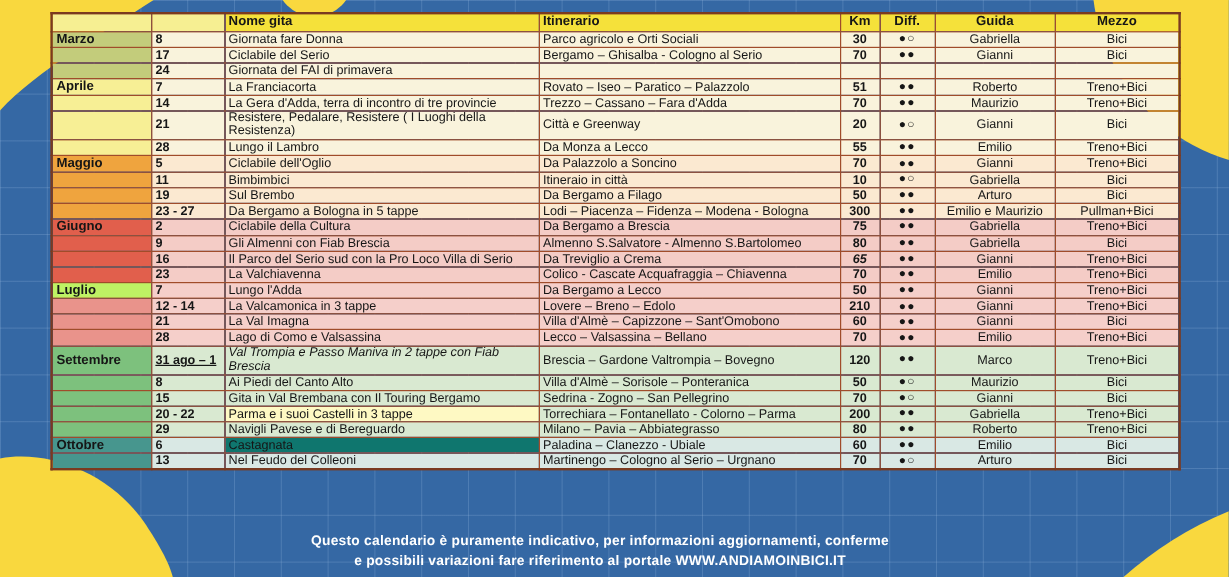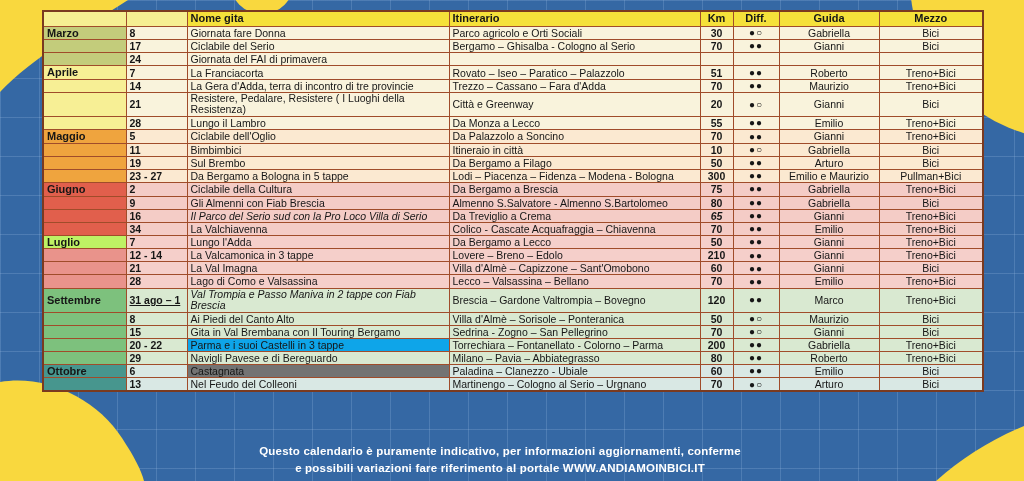--- a/index.html
+++ b/index.html
@@ -218,30 +218,30 @@
           <td class="nome" style="background: rgb(244, 204, 198);">Gli Almenni con Fiab Brescia</td>
           <td class="itin" style="background: rgb(244, 204, 198);">Almenno S.Salvatore - Almenno S.Bartolomeo</td>
           <td class="km" style="background: rgb(244, 204, 198);">80</td>
           <td class="diff" style="background: rgb(244, 204, 198);">●●</td>
           <td class="guida" style="background: rgb(244, 204, 198);">Gabriella</td>
           <td class="mezzo" style="background: rgb(244, 204, 198);">Bici</td>
         </tr>
         <tr>
           <td class="month" style="background: rgb(225, 95, 76);"></td>
           <td class="day" style="background: rgb(244, 204, 198);">16</td>
-          <td class="nome" style="background: rgb(244, 204, 198); font-style: italic;">Il Parco del Serio sud con la Pro Loco Villa di Serio</td>
+          <td class="nome" style="background: rgb(244, 204, 198);">Il Parco del Serio sud con la Pro Loco Villa di Serio</td>
           <td class="itin" style="background: rgb(244, 204, 198);">Da Treviglio a Crema</td>
           <td class="km" style="background: rgb(244, 204, 198); font-style: italic;">65</td>
           <td class="diff" style="background: rgb(244, 204, 198);">●●</td>
           <td class="guida" style="background: rgb(244, 204, 198);">Gianni</td>
           <td class="mezzo" style="background: rgb(244, 204, 198);">Treno+Bici</td>
         </tr>
         <tr>
           <td class="month" style="background: rgb(225, 95, 76);"></td>
-          <td class="day" style="background: rgb(244, 204, 198);">34</td>
+          <td class="day" style="background: rgb(244, 204, 198);">23</td>
           <td class="nome" style="background: rgb(244, 204, 198);">La Valchiavenna</td>
           <td class="itin" style="background: rgb(244, 204, 198);">Colico - Cascate Acquafraggia – Chiavenna</td>
           <td class="km" style="background: rgb(244, 204, 198);">70</td>
           <td class="diff" style="background: rgb(244, 204, 198);">●●</td>
           <td class="guida" style="background: rgb(244, 204, 198);">Emilio</td>
           <td class="mezzo" style="background: rgb(244, 204, 198);">Treno+Bici</td>
         </tr>
         <tr>
           <td class="month" style="background: #bef264; margin-left: 41px;">Luglio</td>
           <td class="day" style="background: rgb(245, 207, 202);">7</td>
@@ -308,41 +308,41 @@
           <td class="nome" style="background: rgb(217, 233, 209);">Gita in Val Brembana con Il Touring Bergamo</td>
           <td class="itin" style="background: rgb(217, 233, 209);">Sedrina - Zogno – San Pellegrino</td>
           <td class="km" style="background: rgb(217, 233, 209);">70</td>
           <td class="diff" style="background: rgb(217, 233, 209);">●○</td>
           <td class="guida" style="background: rgb(217, 233, 209);">Gianni</td>
           <td class="mezzo" style="background: rgb(217, 233, 209);">Bici</td>
         </tr>
         <tr>
           <td class="month" style="background: rgb(125, 193, 125);"></td>
           <td class="day" style="background: rgb(217, 233, 209);">20 - 22</td>
-          <td class="nome" style="background: #0ea5e9;">Parma e i suoi Castelli in 3 tappe</td>
+          <td class="nome" style="background: #fef9c3;">Parma e i suoi Castelli in 3 tappe</td>
           <td class="itin" style="background: rgb(217, 233, 209);">Torrechiara – Fontanellato - Colorno – Parma</td>
           <td class="km" style="background: rgb(217, 233, 209);">200</td>
           <td class="diff" style="background: rgb(217, 233, 209);">●●</td>
           <td class="guida" style="background: rgb(217, 233, 209);">Gabriella</td>
           <td class="mezzo" style="background: rgb(217, 233, 209);">Treno+Bici</td>
         </tr>
         <tr>
           <td class="month" style="background: rgb(125, 193, 125);"></td>
           <td class="day" style="background: rgb(217, 233, 209);">29</td>
           <td class="nome" style="background: rgb(217, 233, 209);">Navigli Pavese e di Bereguardo</td>
           <td class="itin" style="background: rgb(217, 233, 209);">Milano – Pavia – Abbiategrasso</td>
           <td class="km" style="background: rgb(217, 233, 209);">80</td>
           <td class="diff" style="background: rgb(217, 233, 209);">●●</td>
           <td class="guida" style="background: rgb(217, 233, 209);">Roberto</td>
           <td class="mezzo" style="background: rgb(217, 233, 209);">Treno+Bici</td>
         </tr>
         <tr>
           <td class="month" style="background: rgb(71, 150, 142);">Ottobre</td>
           <td class="day" style="background: rgb(217, 232, 228);">6</td>
-          <td class="nome" style="background: #737373;">Castagnata</td>
+          <td class="nome" style="background: #0f766e;">Castagnata</td>
           <td class="itin" style="background: rgb(217, 232, 228);">Paladina – Clanezzo - Ubiale</td>
           <td class="km" style="background: rgb(217, 232, 228);">60</td>
           <td class="diff" style="background: rgb(217, 232, 228);">●●</td>
           <td class="guida" style="background: rgb(217, 232, 228);">Emilio</td>
           <td class="mezzo" style="background: rgb(217, 232, 228);">Bici</td>
         </tr>
         <tr>
           <td class="month" style="background: rgb(71, 150, 142);"></td>
           <td class="day" style="background: rgb(217, 232, 228);">13</td>
           <td class="nome" style="background: rgb(217, 232, 228);">Nel Feudo del Colleoni</td>

